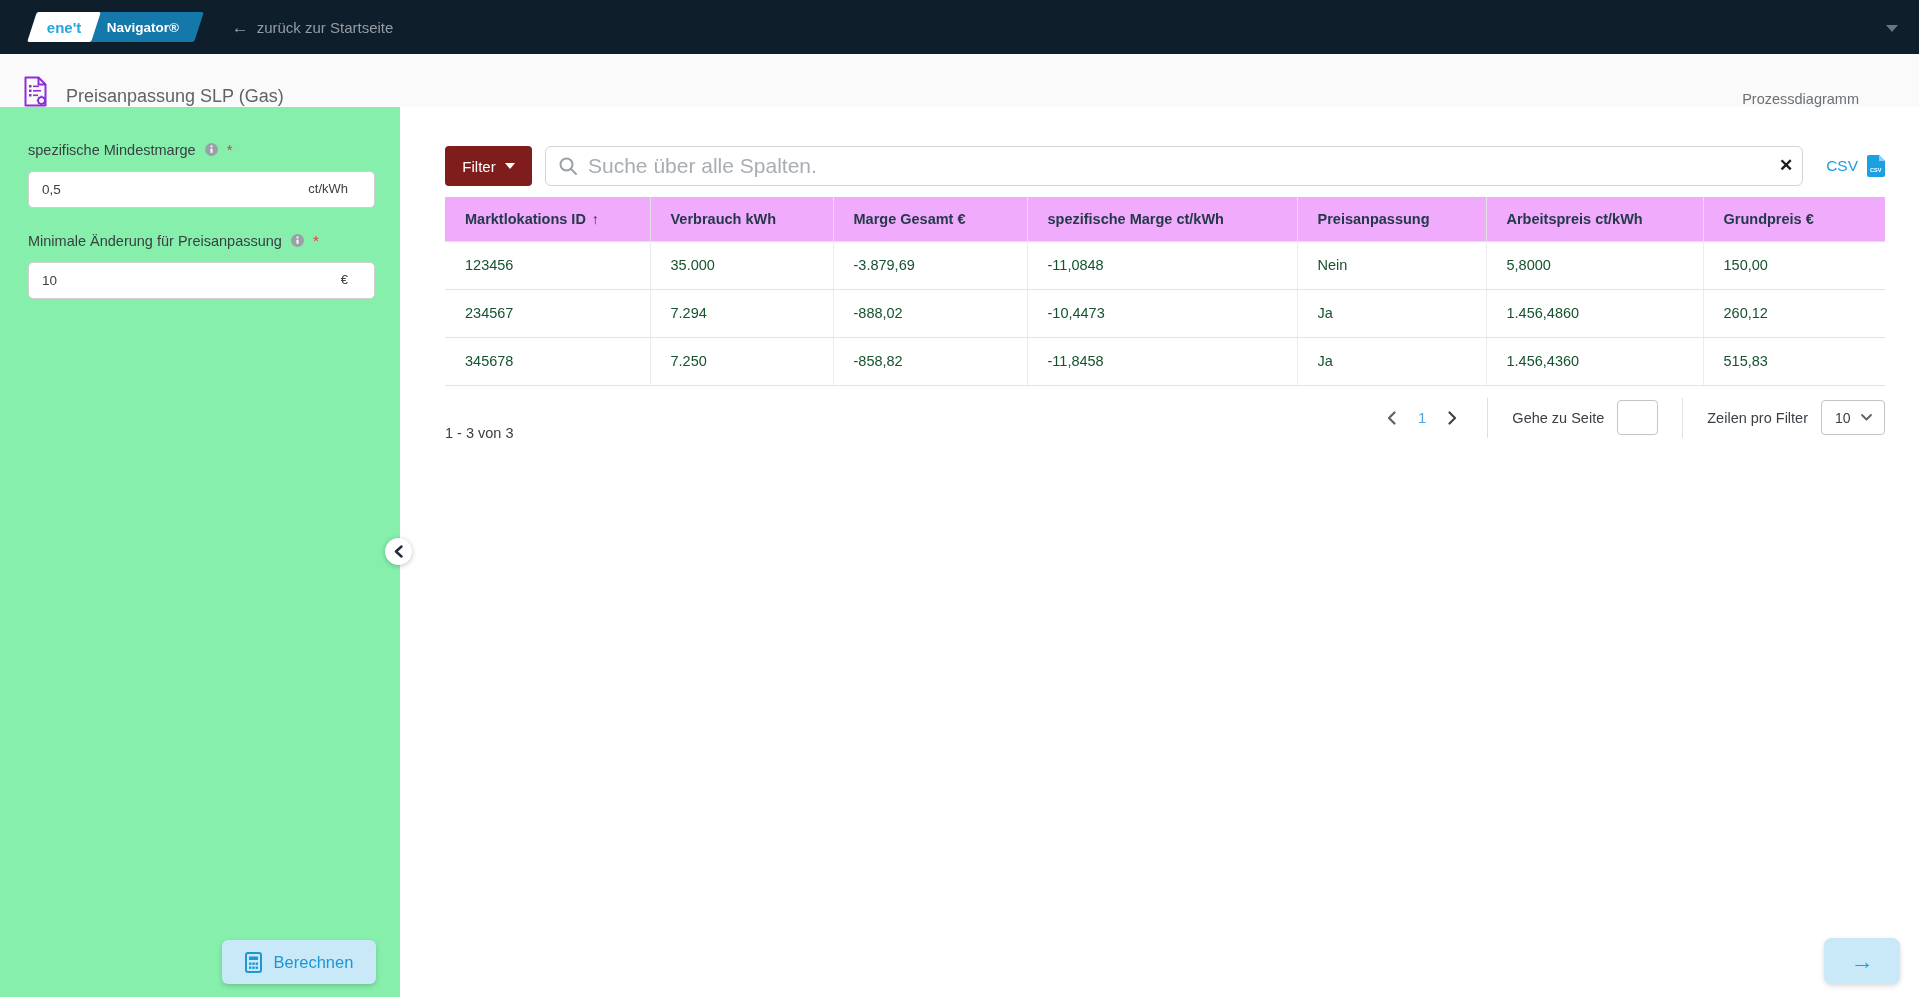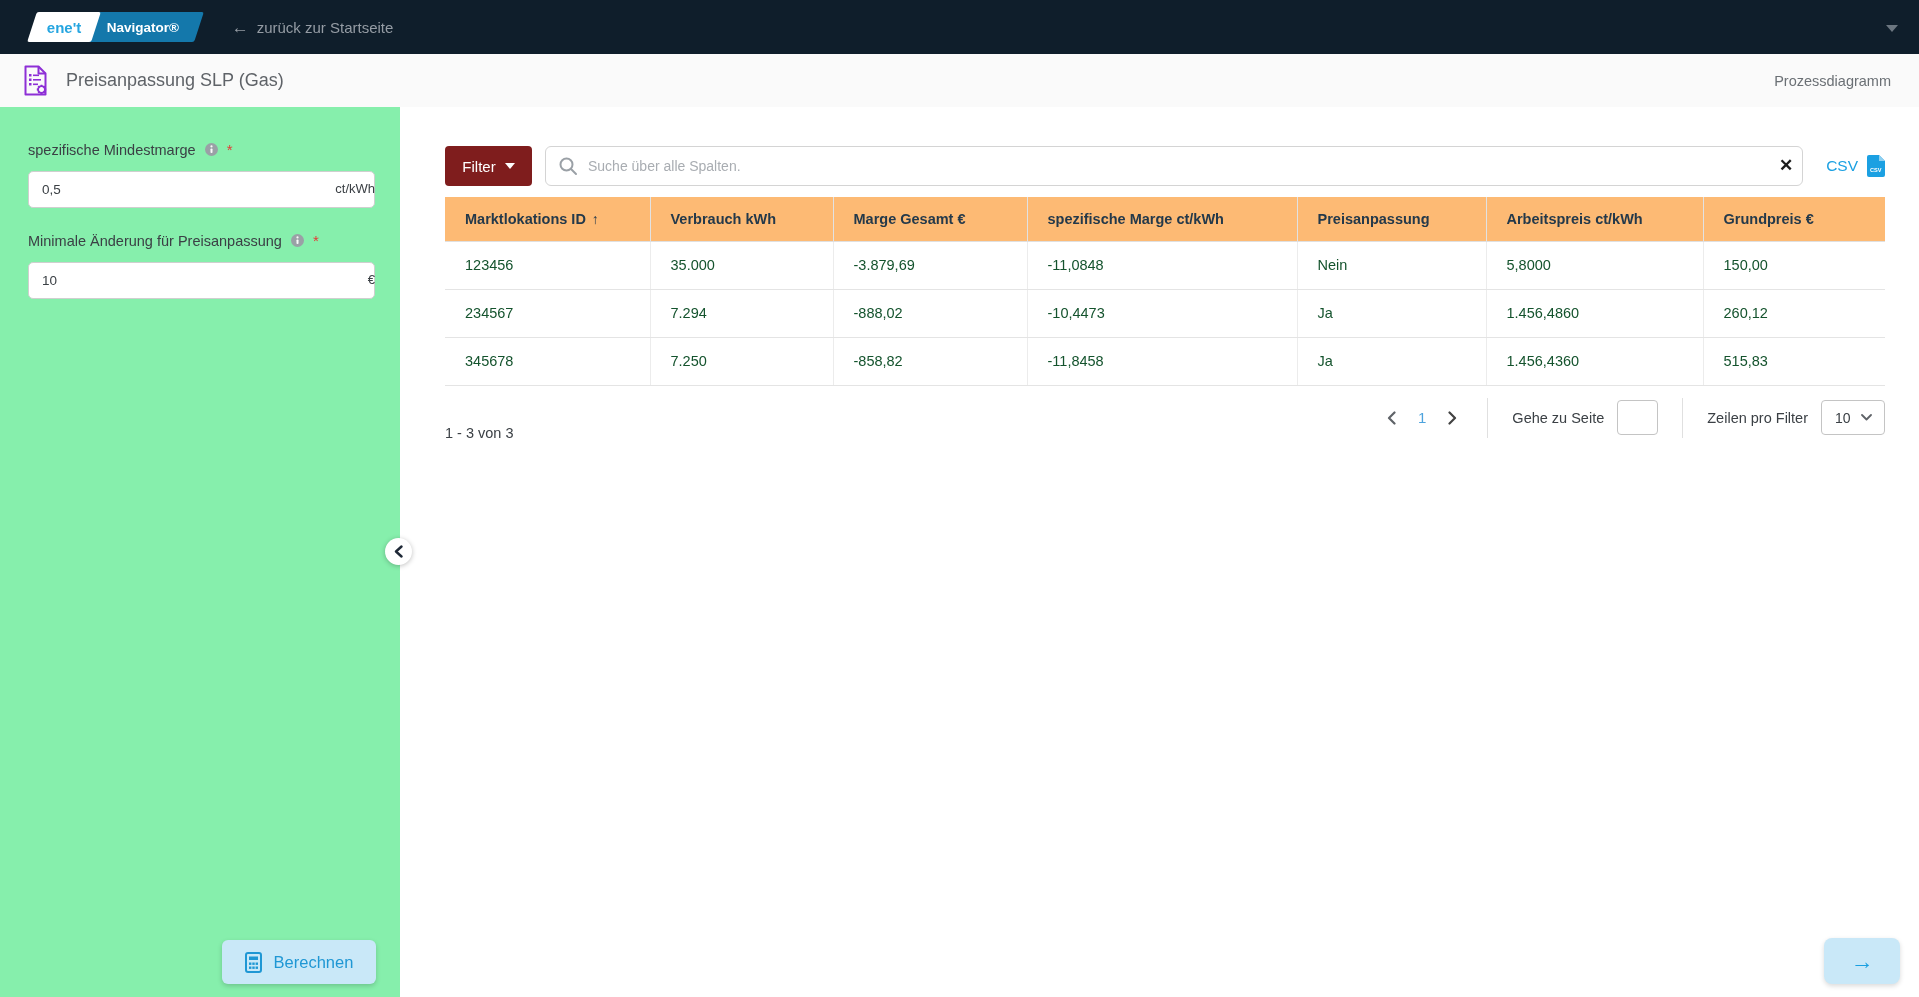--- a/index.html
+++ b/index.html
@@ -17,39 +17,39 @@
   .brand-blue { background:#1478ab; padding:0 20px 0 16px; margin-left:-5px; }
   .brand-blue > span { color:#fff; font-size:13.5px; }
   .back-link { margin-left:32px; color:#959ca4; font-size:15px; display:flex;
                align-items:center; gap:8px; cursor:pointer; }
   .back-arrow { font-size:17px; line-height:1; }
   .user-caret { position:absolute; right:21px; top:25px; width:0; height:0;
                 border-left:6px solid transparent; border-right:6px solid transparent;
                 border-top:7px solid #6b7680; cursor:pointer; }
 
   
-  .pagehead { height:53px; background:#fafafa; display:flex; align-items:center;
-              padding:0 28px 0 22px; }
+  .pagehead { height:53px; background:#fafafa; display:flex; align-items:flex-end;
+              padding:0 60px 0 22px; }
   .pagehead .doc-icon { width:27px; height:31px; margin-right:17px; flex:0 0 auto; }
   .page-title { font-size:18px; color:#5f6368; }
   .process-link { margin-left:auto; font-size:14.5px; color:#6b7075; cursor:pointer; }
 
   
   .content { display:flex; height:890px; position:relative; }
   .sidebar { width:400px; background:#86efac; position:relative; padding:34px 25px 0 28px; flex:0 0 auto; }
   .field { margin-bottom:24px; }
   .field-label-row { display:flex; align-items:center; gap:9px; margin-bottom:13px; }
   .field-label { font-size:14.5px; color:#3b4045; }
   .info-icon { width:13px; height:13px; flex:0 0 auto; cursor:pointer; }
   .req { color:#e53935; font-size:15px; }
   .input-wrap { position:relative; }
   .input-wrap input { width:347px; height:37px; border:1px solid #cfcfcf; border-radius:5px;
                       padding:0 64px 0 13px; font-size:13.5px; color:#3b4045;
                       font-family:"Liberation Sans", sans-serif; background:#fff; outline:none; }
-  .unit { position:absolute; right:0; top:10px; font-size:13px; color:#3b4045; }
+  .unit { position:absolute; right:27px; top:10px; font-size:13px; color:#3b4045; }
 
   .collapse-btn { position:absolute; left:385px; top:431px; width:27px; height:27px;
                   background:#fff; border:none; border-radius:50%; cursor:pointer;
                   box-shadow:0 1px 5px rgba(0,0,0,.25); display:flex; align-items:center;
                   justify-content:center; z-index:5; }
 
   .calc-btn { position:absolute; left:222px; bottom:13px; width:154px; height:44px;
               background:#c9e8f8; border:none; border-radius:6px; cursor:pointer;
               display:flex; align-items:center; justify-content:center; gap:12px;
               box-shadow:0 2px 5px rgba(0,0,0,.18); }
@@ -60,32 +60,32 @@
   
   .toolbar { display:flex; align-items:center; height:40px; margin-bottom:11px; }
   .filter-btn { width:87px; height:40px; background:#7f1d1d; color:#fff; border:none;
                 border-radius:4px; font-size:15px; cursor:pointer; display:flex;
                 align-items:center; justify-content:center; gap:9px;
                 font-family:"Liberation Sans", sans-serif; }
   .filter-caret { width:0; height:0; border-left:5px solid transparent;
                   border-right:5px solid transparent; border-top:6px solid #fff; }
   .search-wrap { flex:1; margin-left:13px; position:relative; height:40px; }
   .search-wrap input { width:100%; height:40px; border:1px solid #d4d4d4; border-radius:6px;
-                       padding:0 44px 0 42px; font-size:14px; color:#3b4045; outline:none;
+                       padding:0 44px 0 42px; font-size:21px; color:#3b4045; outline:none;
                        font-family:"Liberation Sans", sans-serif; }
   .search-wrap input::placeholder { color:#a9adb2; }
   .search-icon { position:absolute; left:13px; top:10px; }
   .clear-btn { position:absolute; right:10px; top:7px; background:none; border:none;
                font-size:17px; font-weight:bold; color:#1c1c1c; cursor:pointer; line-height:26px; }
   .csv-wrap { margin-left:23px; display:flex; align-items:center; gap:9px; cursor:pointer; }
   .csv-label { color:#1ba0e2; font-size:15.5px; }
 
   
   table.grid { border-collapse:collapse; table-layout:fixed; width:1440px; }
-  .grid th { height:44px; background:#fdba74; text-align:left; padding:0 8px 0 20px;
+  .grid th { height:44px; background:#f0abfc; text-align:left; padding:0 8px 0 20px;
              font-size:14.5px; font-weight:bold; color:#24394a;
              border-bottom:1px solid #e0e0e0; border-right:1px solid #e2e2e2; cursor:pointer; }
   .grid th:last-child { border-right:none; }
   .grid td { height:48px; padding:0 8px 0 20px; font-size:14.5px; color:#14532d;
              border-bottom:1px solid #e4e4e4; border-right:1px solid #ececec; background:#fff; }
   .grid td:last-child { border-right:none; }
   .sort-arrow { margin-left:6px; font-size:14px; color:#24394a; }
 
   
   .pagination { display:flex; align-items:center; width:1440px; margin-top:12px; height:40px; }

